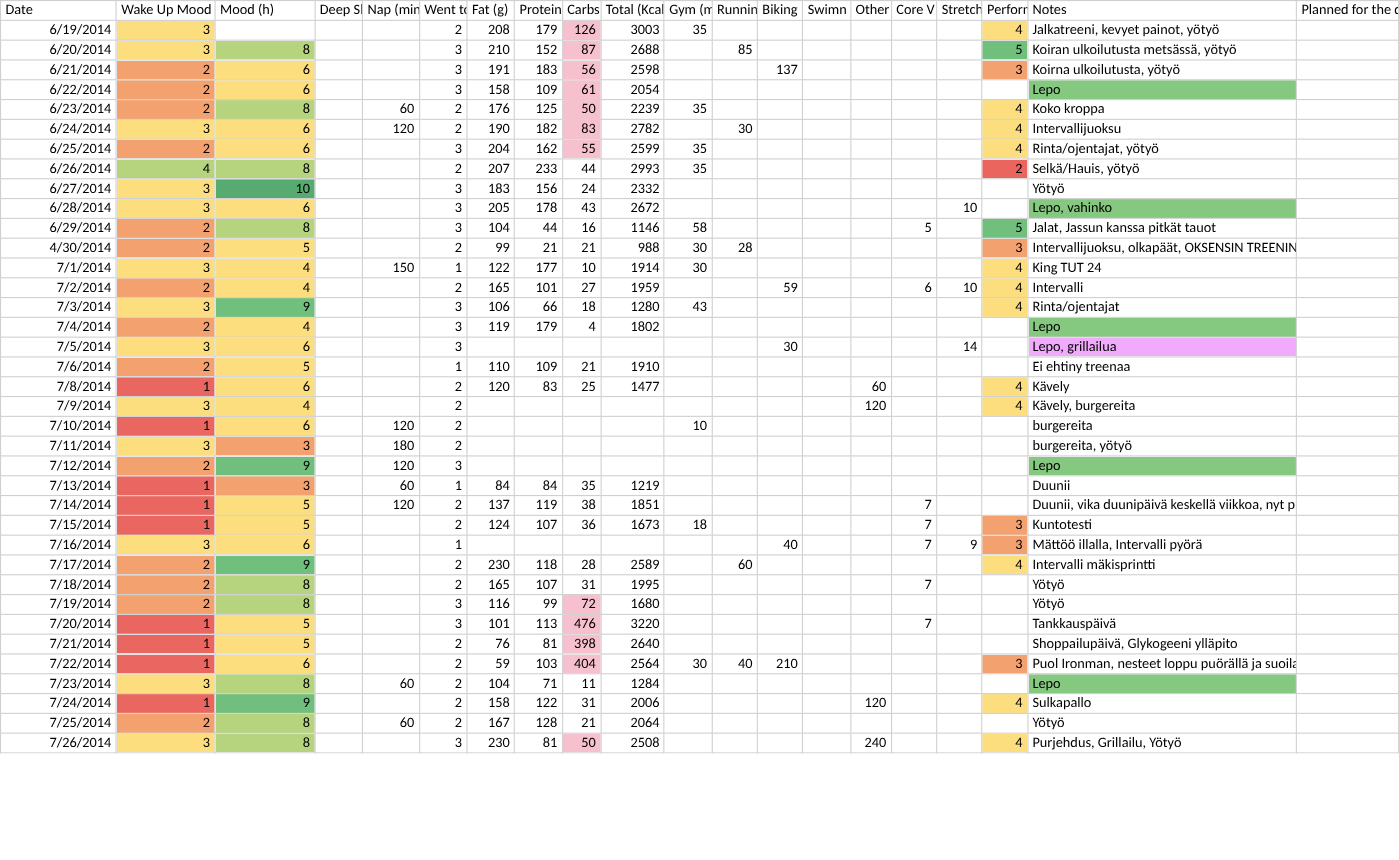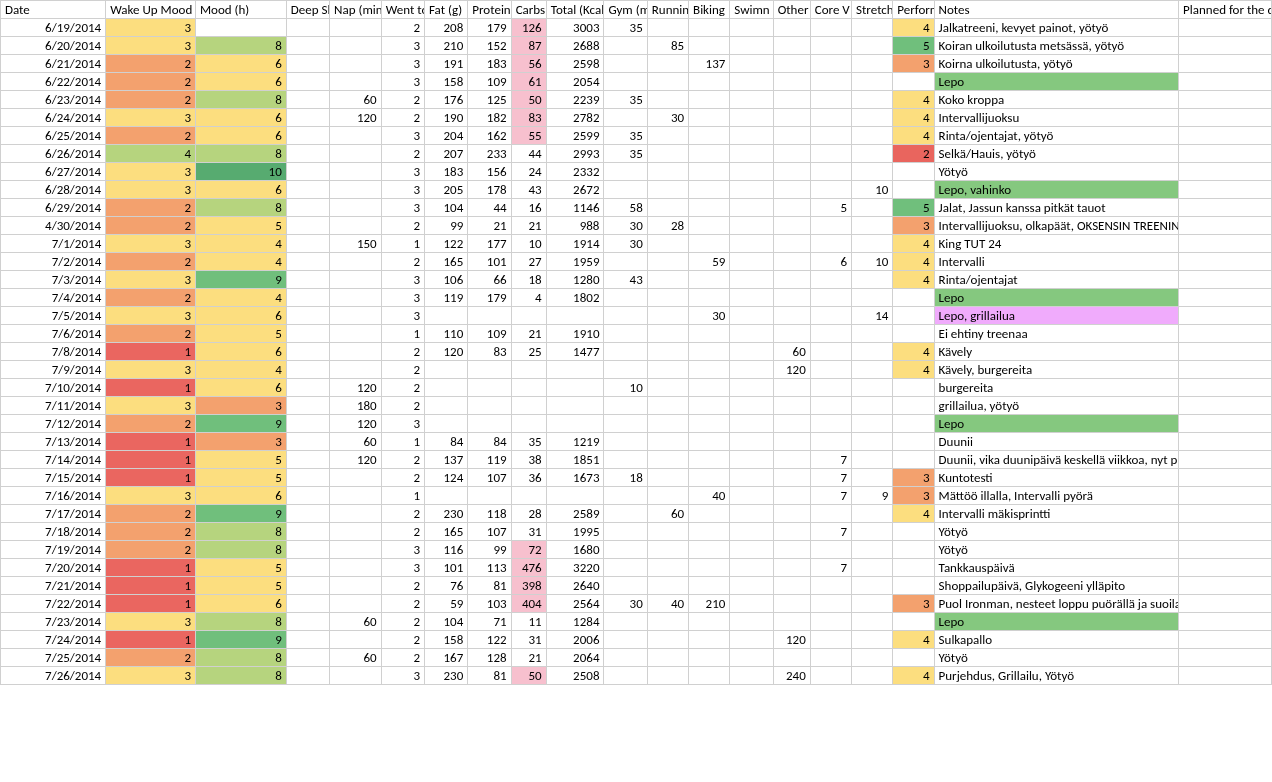--- a/index.html
+++ b/index.html
@@ -558,21 +558,21 @@
         <td class="num"></td>
         <td class="num"></td>
         <td class="num"></td>
         <td class="num"></td>
         <td class="num"></td>
         <td class="num"></td>
         <td class="num"></td>
         <td class="num"></td>
         <td class="num"></td>
         <td class="num"></td>
-        <td class="txt">grillailua, yötyö</td>
+        <td class="txt">burgereita, yötyö</td>
         <td class="txt"></td>
       </tr>
       <tr>
         <td class="num">7/12/2014</td>
         <td class="num" style="background: rgb(243, 161, 110);">2</td>
         <td class="num" style="background: rgb(112, 191, 124);">9</td>
         <td class="num"></td>
         <td class="num">120</td>
         <td class="num">3</td>
         <td class="num"></td>

